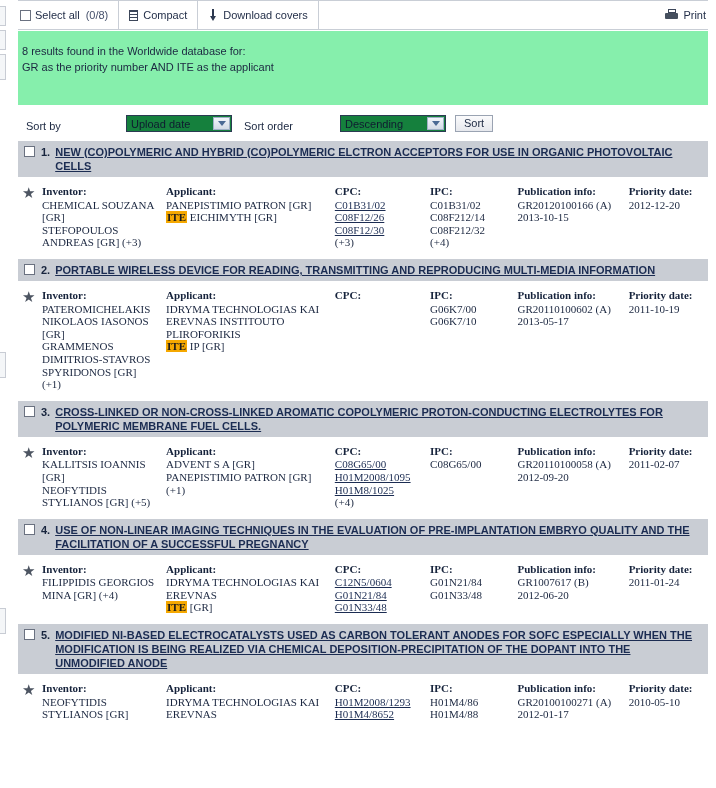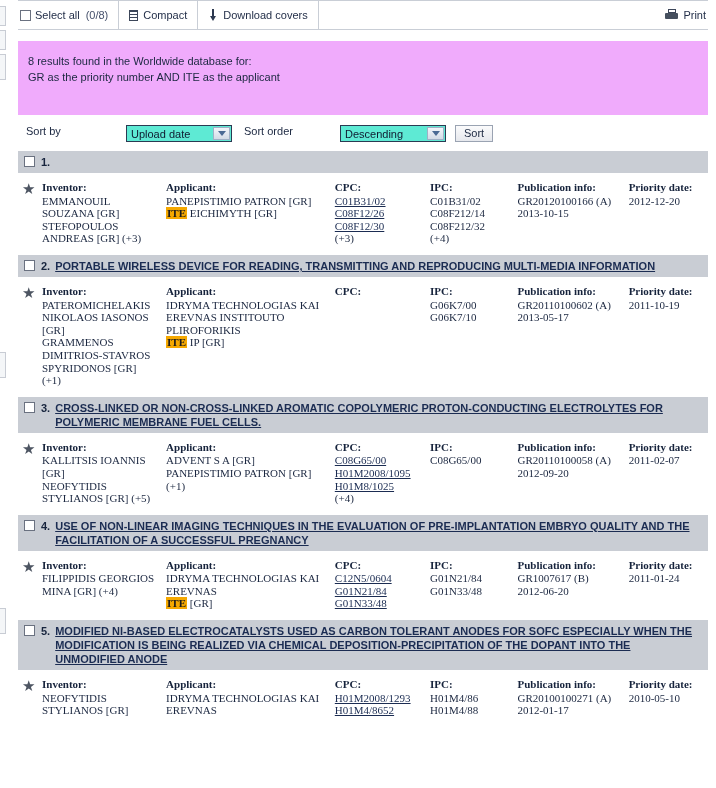--- a/index.html
+++ b/index.html
@@ -176,43 +176,43 @@
     background:#46505f;
     border-radius:1px;
   }
   .print-cell {
     margin-left: auto;
     padding-right: 2px !important;
   }
 
   
   .info-box {
-    background: #f0abfc;
-    padding: 12px 14px 30px 10px;
-    margin-top: 11px;
+    background: #86efac;
+    padding: 12px 14px 30px 4px;
+    margin-top: 1px;
     line-height: 16px;
     color: #1b2740;
   }
   .info-box div { font-size: 11px; }
   .info-box b { font-weight: normal; }
 
   
   .sortbar {
     display: flex;
-    align-items: flex-start;
+    align-items: flex-end;
     padding: 10px 0 9px 8px;
     gap: 0;
   }
   .sortbar .lbl { color: #1b2740; }
   .sel {
     position: relative;
     width: 106px;
     height: 17px;
     border: 1px solid #2b3a52;
-    background: #5eead4;
+    background: #15803d;
     box-sizing: border-box;
     display: flex;
     align-items: center;
     padding: 0 22px 0 4px;
     font-size: 11px;
     color: #0f1a30;
     white-space: nowrap;
     overflow: hidden;
   }
   .sel .arrowbox {
@@ -360,26 +360,27 @@
       <span class="arrowbox"></span>
     </div>
     <button class="btn" style="margin-left:9px">Sort</button>
   </div>
 
   <div id="results-container">
       <div>
         <div class="res-head">
           <span class="cbox"></span>
           <span class="res-num">1.</span>
+          <span class="res-title">NEW (CO)POLYMERIC AND HYBRID (CO)POLYMERIC ELCTRON ACCEPTORS FOR USE IN ORGANIC PHOTOVOLTAIC CELLS</span>
         </div>
         <div class="res-body">
           <span class="star">★</span>
           <div class="col col-inv">
             <span class="ch">Inventor:</span>
-            <span class="cv plain">EMMANOUIL SOUZANA [GR]</span>
+            <span class="cv plain">CHEMICAL SOUZANA [GR]</span>
             <span class="cv plain">STEFOPOULOS ANDREAS [GR] (+3)</span>
           </div>
           <div class="col col-app">
             <span class="ch">Applicant:</span>
             <span class="cv plain">PANEPISTIMIO PATRON [GR]</span>
             <span class="cv plain"><span class="hl">ITE</span> EICHIMYTH [GR]</span>
           </div>
           <div class="col col-cpc">
             <span class="ch">CPC:</span>
             <span class="clink">C01B31/02</span>

